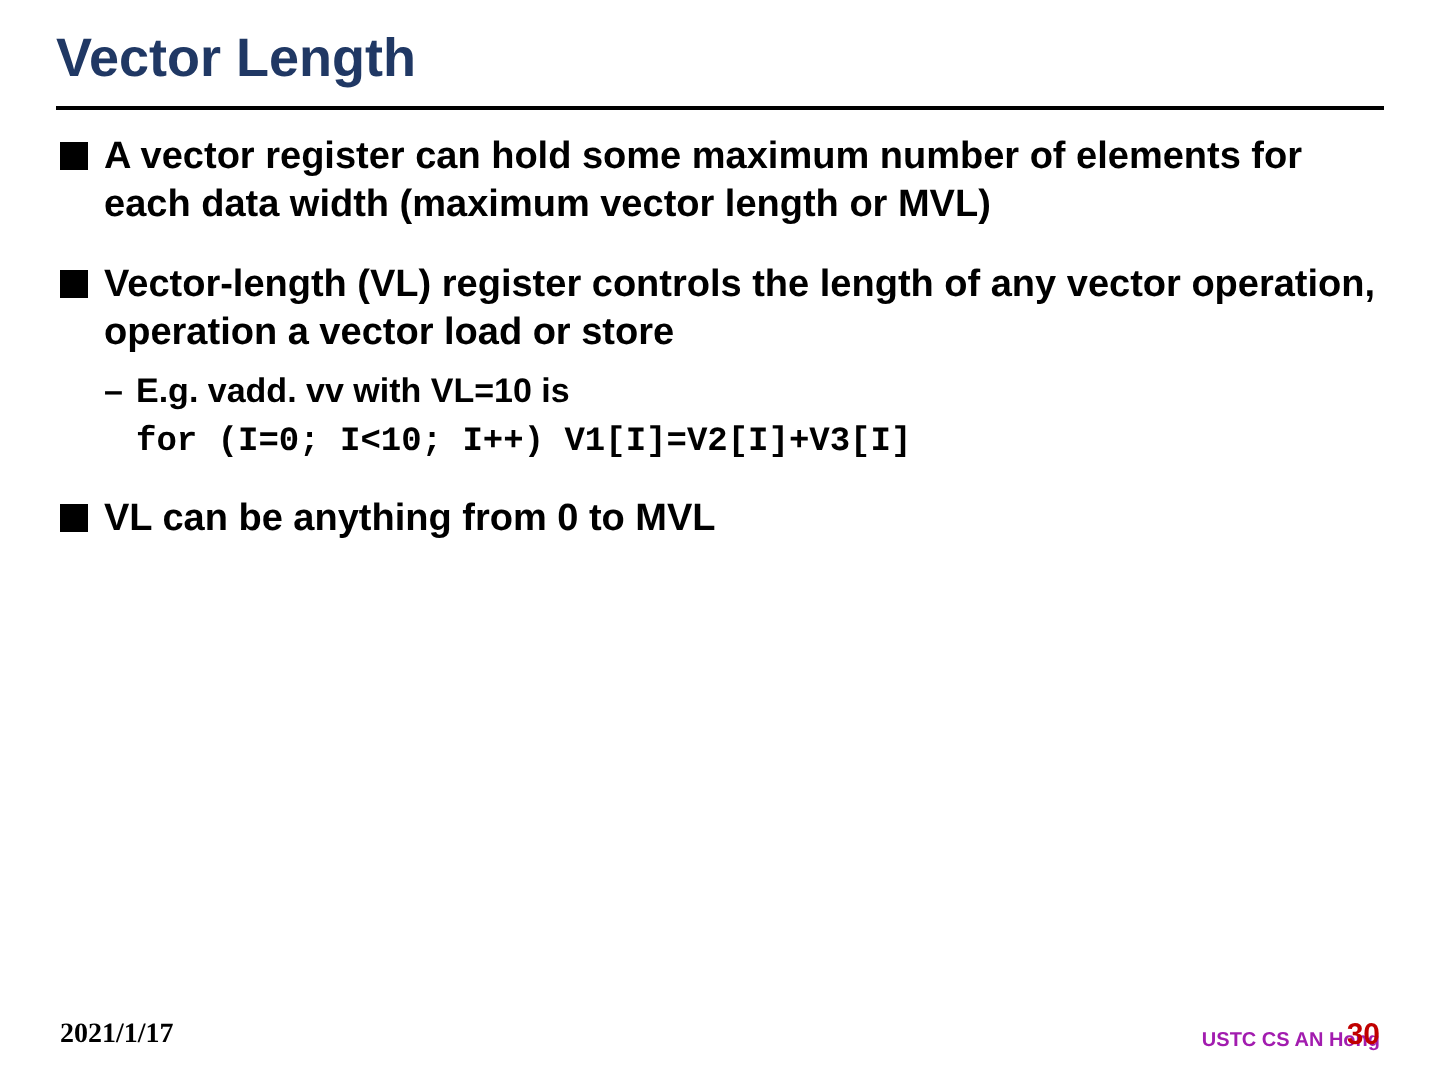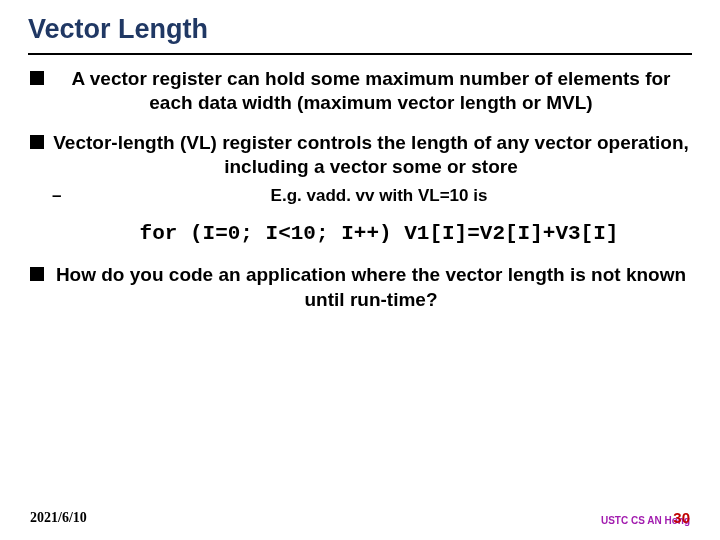--- a/index.html
+++ b/index.html
@@ -35,54 +35,53 @@
     padding: 0;
     margin: 0 2px;
   }
   ul.top > li {
     position: relative;
     padding-left: 22px;
     font-size: 19px;
     font-weight: bold;
     line-height: 1.28;
     margin-bottom: 15px;
-    text-align: center;
   }
   ul.top > li::before {
     content: "";
     position: absolute;
     left: 0;
     top: 4px;
     width: 14px;
     height: 14px;
     background: #000000;
   }
   ul.sub {
     list-style: none;
     padding: 0;
-    margin: 6px 0 14px 0;
+    margin: 6px 0 4px 0;
   }
   ul.sub > li {
     position: relative;
     padding-left: 16px;
     font-size: 17px;
     font-weight: bold;
     line-height: 1.3;
     margin-bottom: 2px;
   }
   ul.sub > li::before {
     content: "\2013";
     position: absolute;
     left: 0;
     top: 0;
     font-weight: bold;
   }
   .code {
     font-family: "Courier New", Courier, monospace;
-    font-size: 21px;
+    font-size: 17px;
     font-weight: bold;
     padding-left: 16px;
     margin-top: 2px;
   }
   .footer {
     position: absolute;
     bottom: 14px;
     left: 30px;
     right: 30px;
     font-size: 12px;
@@ -117,28 +116,28 @@
 <body>
 
 <div class="slide">
 
   <div class="title">Vector Length</div>
   <hr class="rule">
 
   <ul class="top">
     <li>A vector register can hold some maximum number of elements for each data width (maximum vector length or MVL)</li>
     <li>
-      <span>Vector-length (VL) register controls the length of any vector operation, including a vector some or store</span>
+      <span>Vector-length (VL) register controls the length of any vector operation, operation a vector load or store</span>
       <ul class="sub">
         <li>E.g. vadd. vv with VL=10 is</li>
       </ul>
       <div class="code">for (I=0; I&lt;10; I++) V1[I]=V2[I]+V3[I]</div>
     </li>
-    <li>How do you code an application where the vector length is not known until run-time?</li>
+    <li>VL can be anything from 0 to MVL</li>
   </ul>
 
   <div class="footer">
-    <span class="footer-date">2021/6/10</span>
+    <span class="footer-date">2021/1/17</span>
     <span class="footer-center">USTC CS AN Hong</span>
     <span class="footer-page">30</span>
   </div>
 
 </div>
 
 </body></html>

